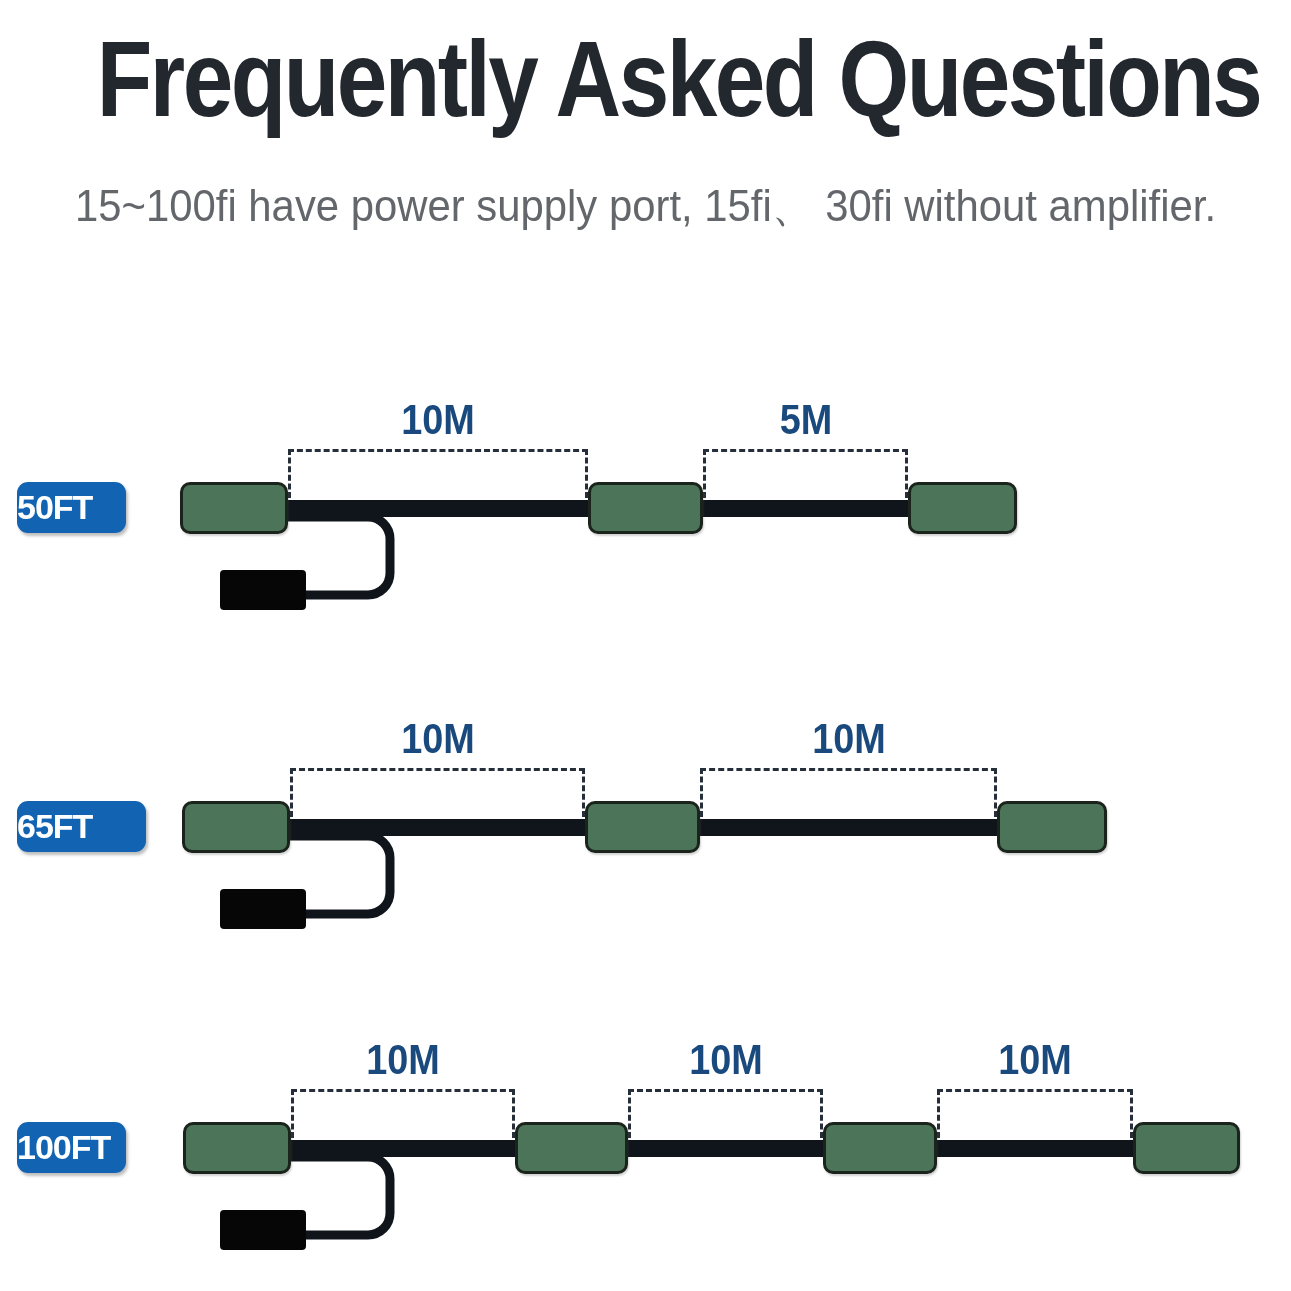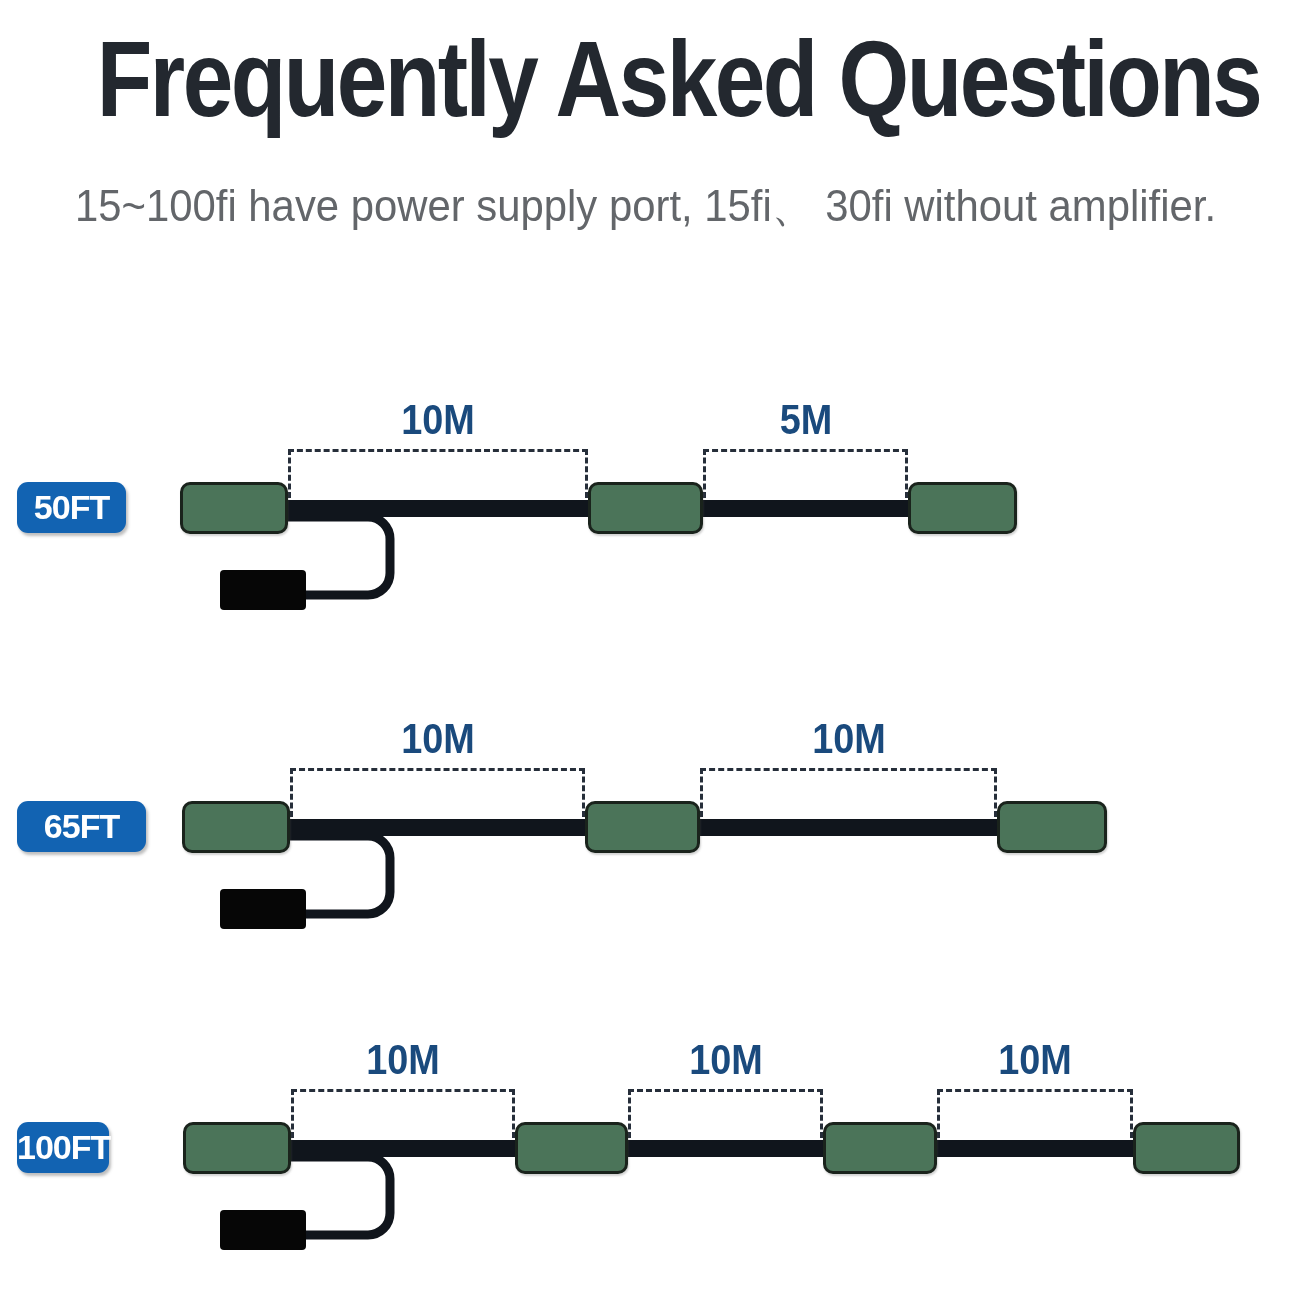--- a/index.html
+++ b/index.html
@@ -22,21 +22,21 @@
     position:absolute;top:181px;left:0;width:1291px;
     text-align:center;white-space:nowrap;
     font-size:45px;font-weight:400;line-height:1.1;
     color:var(--c-subtitle);
     transform:scaleX(.93);transform-origin:center;
   }
   .row{position:absolute;left:0;top:0;width:1291px;height:1291px;}
   .badge{
     position:absolute;height:51px;box-sizing:border-box;
     background:var(--c-badge);color:#ffffff;
-    border-radius:11px;text-align:center;
+    border-radius:11px;
     font-size:34px;font-weight:700;line-height:51px;letter-spacing:-1px;
     z-index:5;box-shadow:2px 3px 3px rgba(70,70,70,.35);
   }
   .cable{
     position:absolute;height:17px;background:var(--c-cable);
     border-radius:8px;z-index:2;
   }
   .connector{
     position:absolute;height:52px;box-sizing:border-box;
     background:var(--c-green);
@@ -97,21 +97,21 @@
         <div class="bracket-h" style="left: 290px; top: 768px; width: 295px;"></div>
         <div class="bracket-v" style="left: 290px; top: 768px;"></div>
         <div class="bracket-v" style="left: 582px; top: 768px;"></div>
         <div class="mlabel" style="left: 337.5px; top: 715px;">10M</div>
         <div class="bracket-h" style="left: 700px; top: 768px; width: 297px;"></div>
         <div class="bracket-v" style="left: 700px; top: 768px;"></div>
         <div class="bracket-v" style="left: 994px; top: 768px;"></div>
         <div class="mlabel" style="left: 748.5px; top: 715px;">10M</div>
       </div>
       <div class="row">
-        <div class="badge" style="left: 17px; top: 1122px; width: 92px;">100FT</div>
+        <div class="badge" style="left: 17px; top: 1122px; width: 109px;">100FT</div>
         <div class="cable" style="left: 238px; top: 1140px; width: 994px;"></div>
         <svg class="pigtail" viewBox="0 0 250 110" style="left: 200px; top: 1148px;">
           <path d="M 86 9 H 168 A 22 22 0 0 1 190 31 V 65 A 22 22 0 0 1 168 87 H 100" fill="none" stroke="#10151c" stroke-width="9"></path>
         </svg>
         <div class="plug" style="left: 220px; top: 1210px; width: 86px; height: 40px;"></div>
         <div class="connector" style="left: 183px; top: 1122px; width: 108px;"></div>
         <div class="connector" style="left: 515px; top: 1122px; width: 113px;"></div>
         <div class="connector" style="left: 823px; top: 1122px; width: 114px;"></div>
         <div class="connector" style="left: 1133px; top: 1122px; width: 107px;"></div>
         <div class="bracket-h" style="left: 291px; top: 1089px; width: 224px;"></div>

